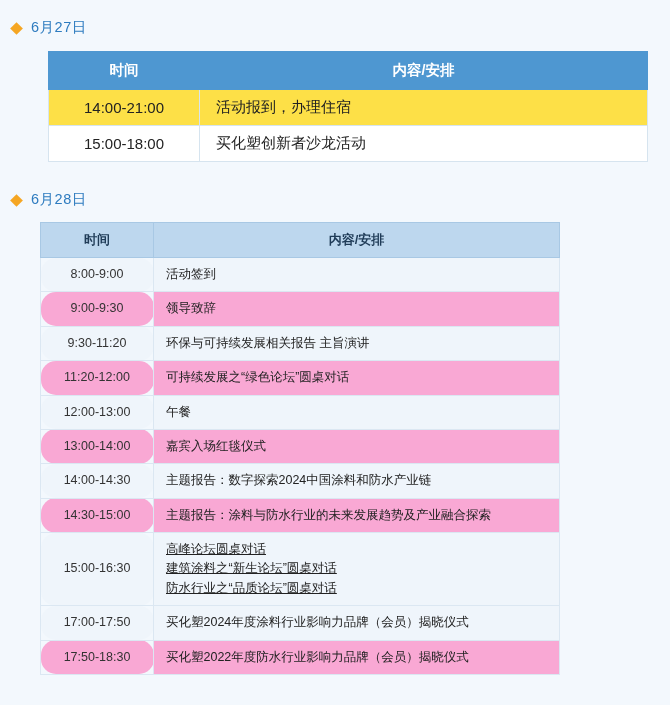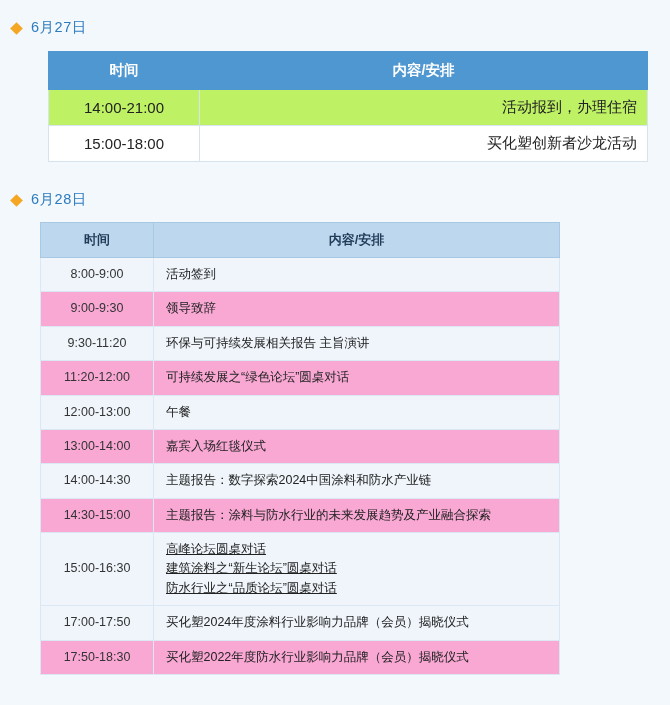--- a/index.html
+++ b/index.html
@@ -59,23 +59,22 @@
     text-align: center;
     border: 1px solid #4e97d1;
   }
   .table1 th.c-time { width: 150px; }
   .table1 tbody td {
     border: 1px solid #d6e4ef;
     font-size: 15px;
     padding: 8px 10px;
     background: #ffffff;
     color: #222222;
-    text-align: right;
-  }
-  .table1 tbody tr.alt td { background: #bef264; }
+  }
+  .table1 tbody tr.alt td { background: #fde047; }
   .table1 td.c-time {
     text-align: center;
     white-space: nowrap;
   }
   .table1 td.c-content { padding-left: 16px; }
 
   
   .sec2 { padding-top: 28px; }
   .table2 {
     margin: 13px 0 0 40px;
@@ -99,20 +98,21 @@
     padding: 7px 8px;
     background: #f9a8d4;
     color: #222222;
     line-height: 1.55;
   }
   .table2 tbody tr.alt td { background: #eff5fb; }
   .table2 td.c-time {
     text-align: center;
     white-space: nowrap;
     color: #333333;
+    border-radius: 15px;
   }
   .table2 td.c-content { padding-left: 12px; }
   .multiline { white-space: pre-line; text-decoration: underline; }
 </style>
 </head>
 <body>
 
 <div class="page">
 
   <div class="sec1">

